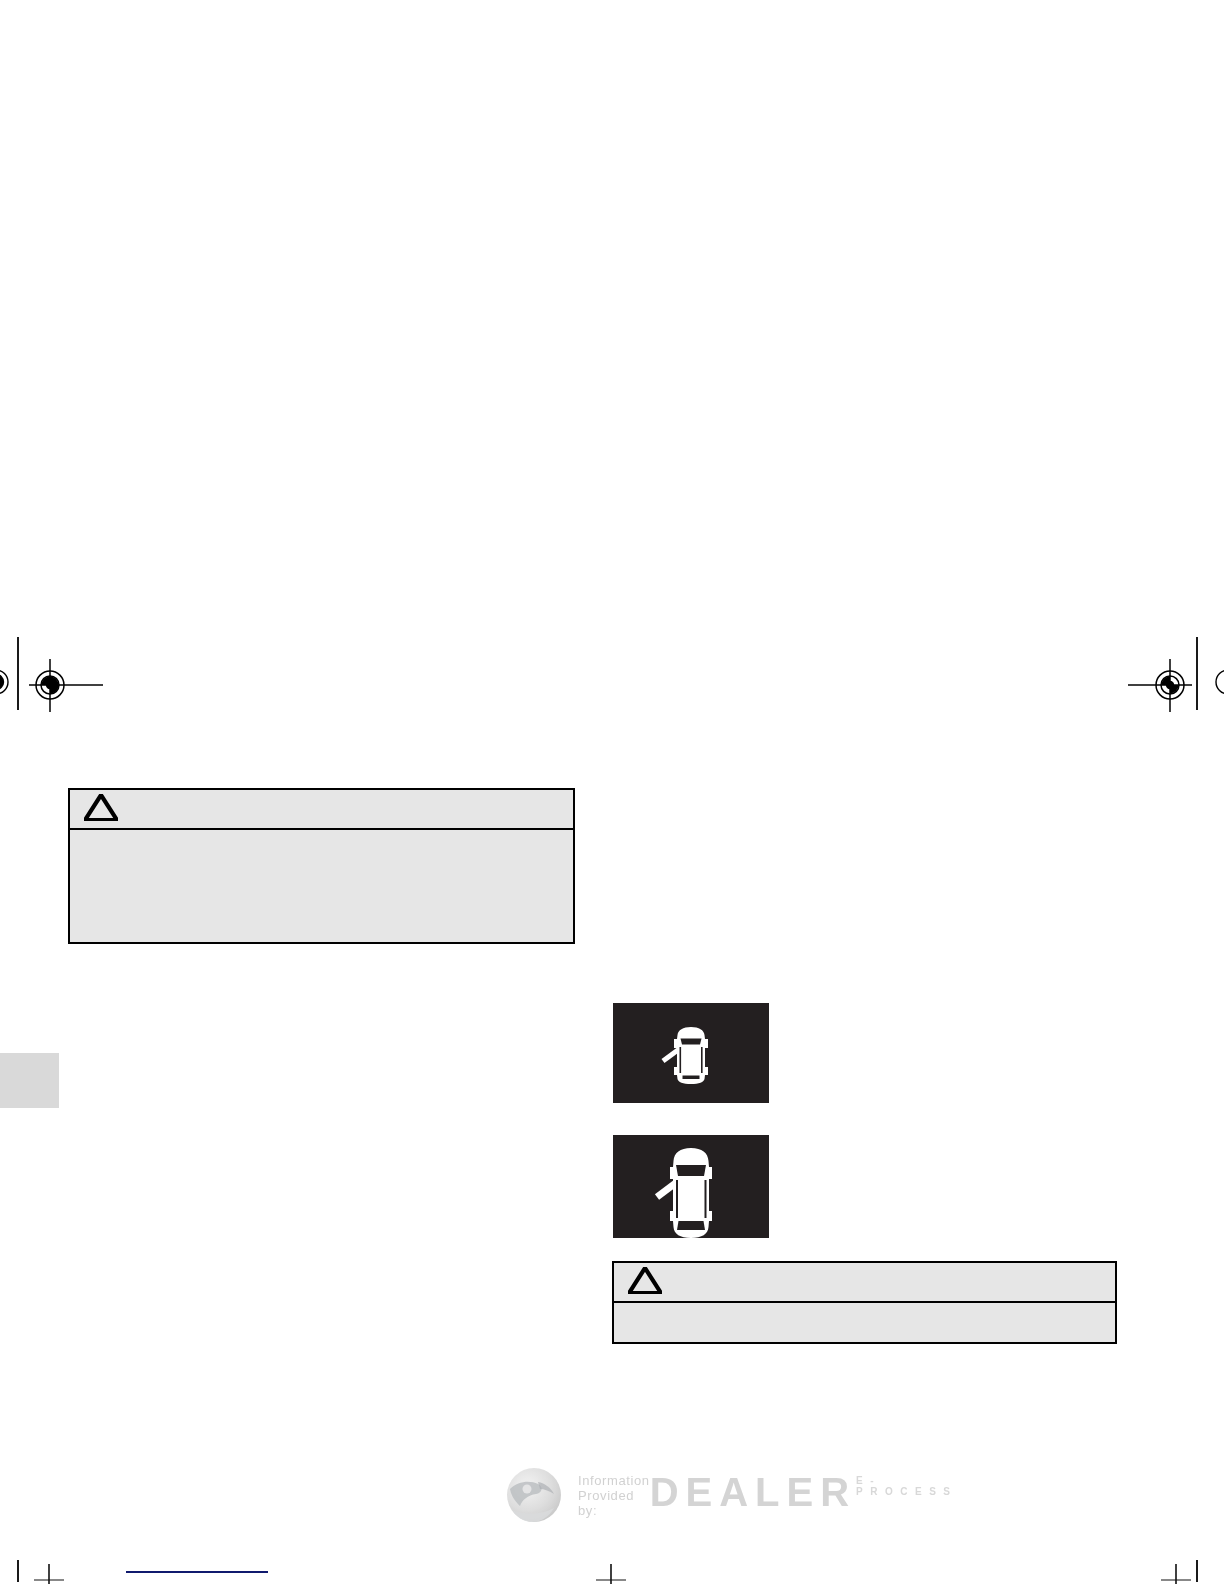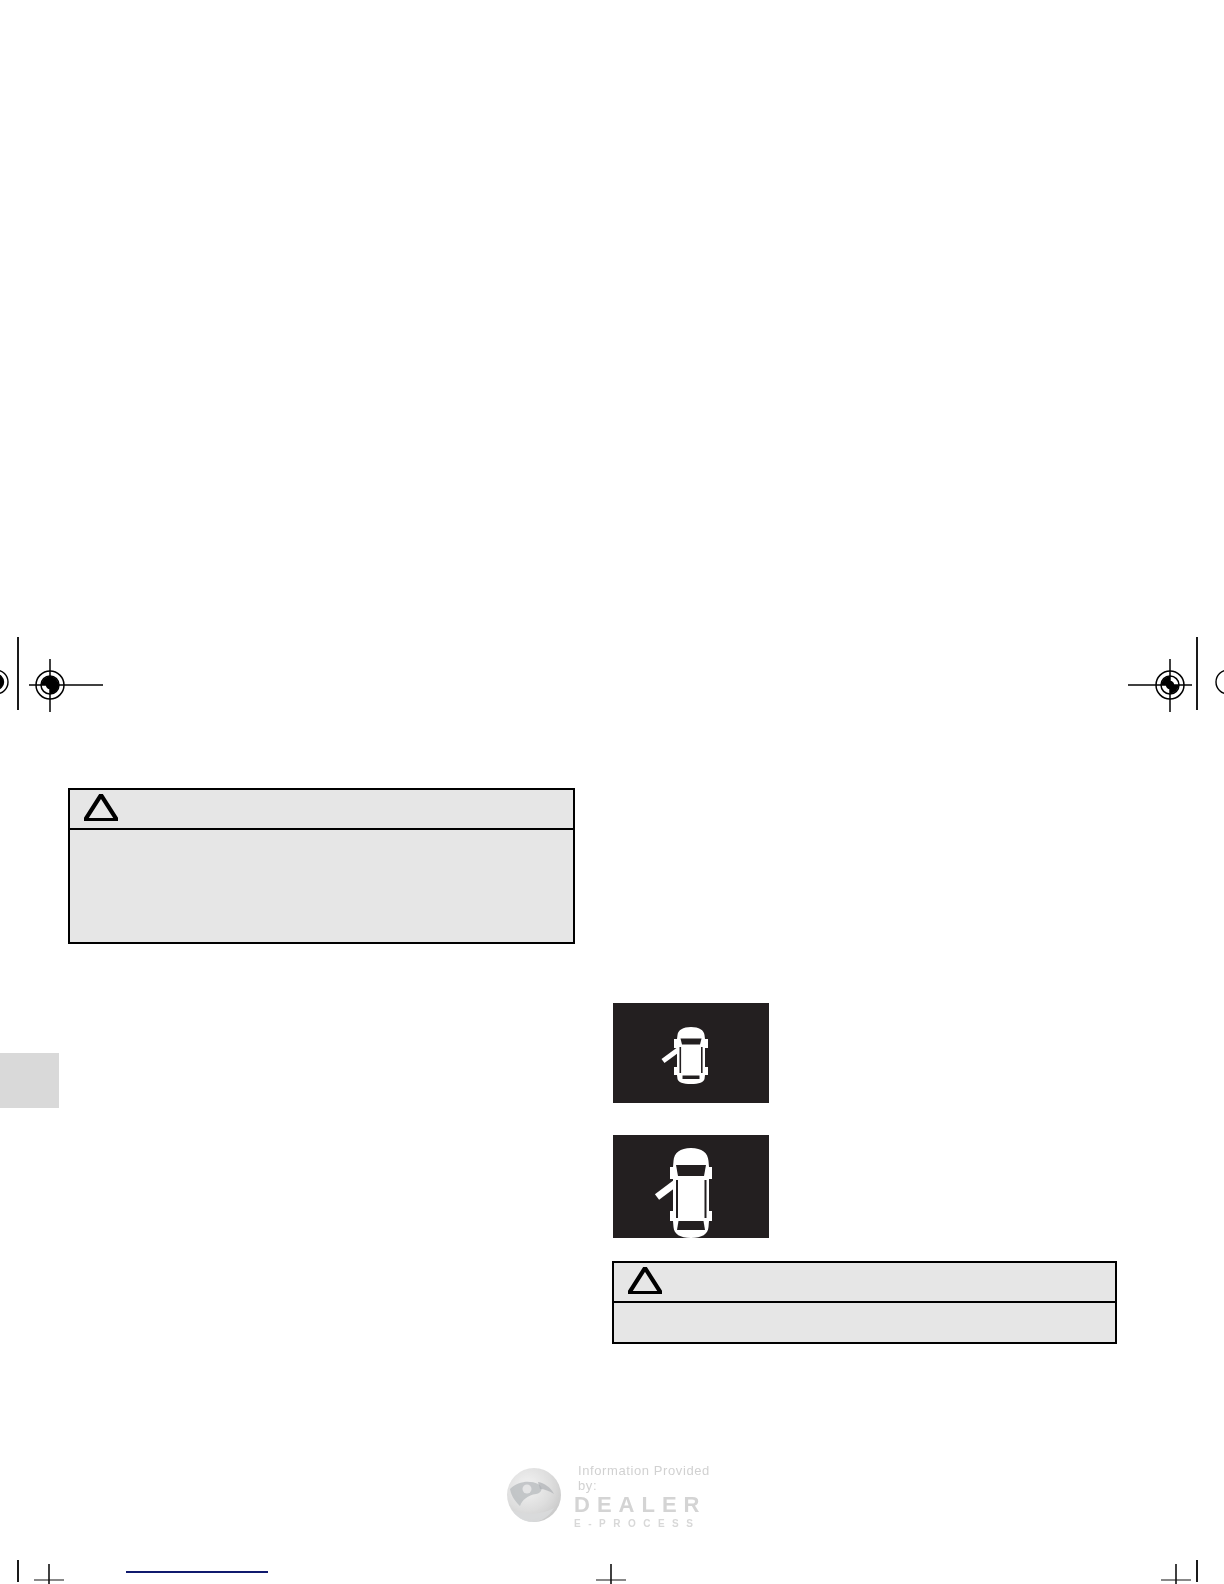--- a/index.html
+++ b/index.html
@@ -85,32 +85,31 @@
   
   .footer-logo {
     position: absolute;
     display: flex;
     align-items: center;
     opacity: .95;
   }
   .logo-glyph { flex: 0 0 auto; }
   .logo-text-wrap {
     display: flex;
-    flex-direction: column;
     margin-left: 4px;
   }
   .logo-provided {
     font-size: 13px;
     color: #cfcfcf;
     letter-spacing: .6px;
     margin-bottom: 2px;
     margin-left: 4px;
   }
   .logo-dealer {
-    font-size: 22px;
+    font-size: 40px;
     font-weight: bold;
     color: #d2d2d2;
     letter-spacing: 7px;
     line-height: .95;
   }
   .logo-eprocess {
     font-size: 10px;
     font-weight: bold;
     color: #d6d6d6;
     letter-spacing: 7.5px;

